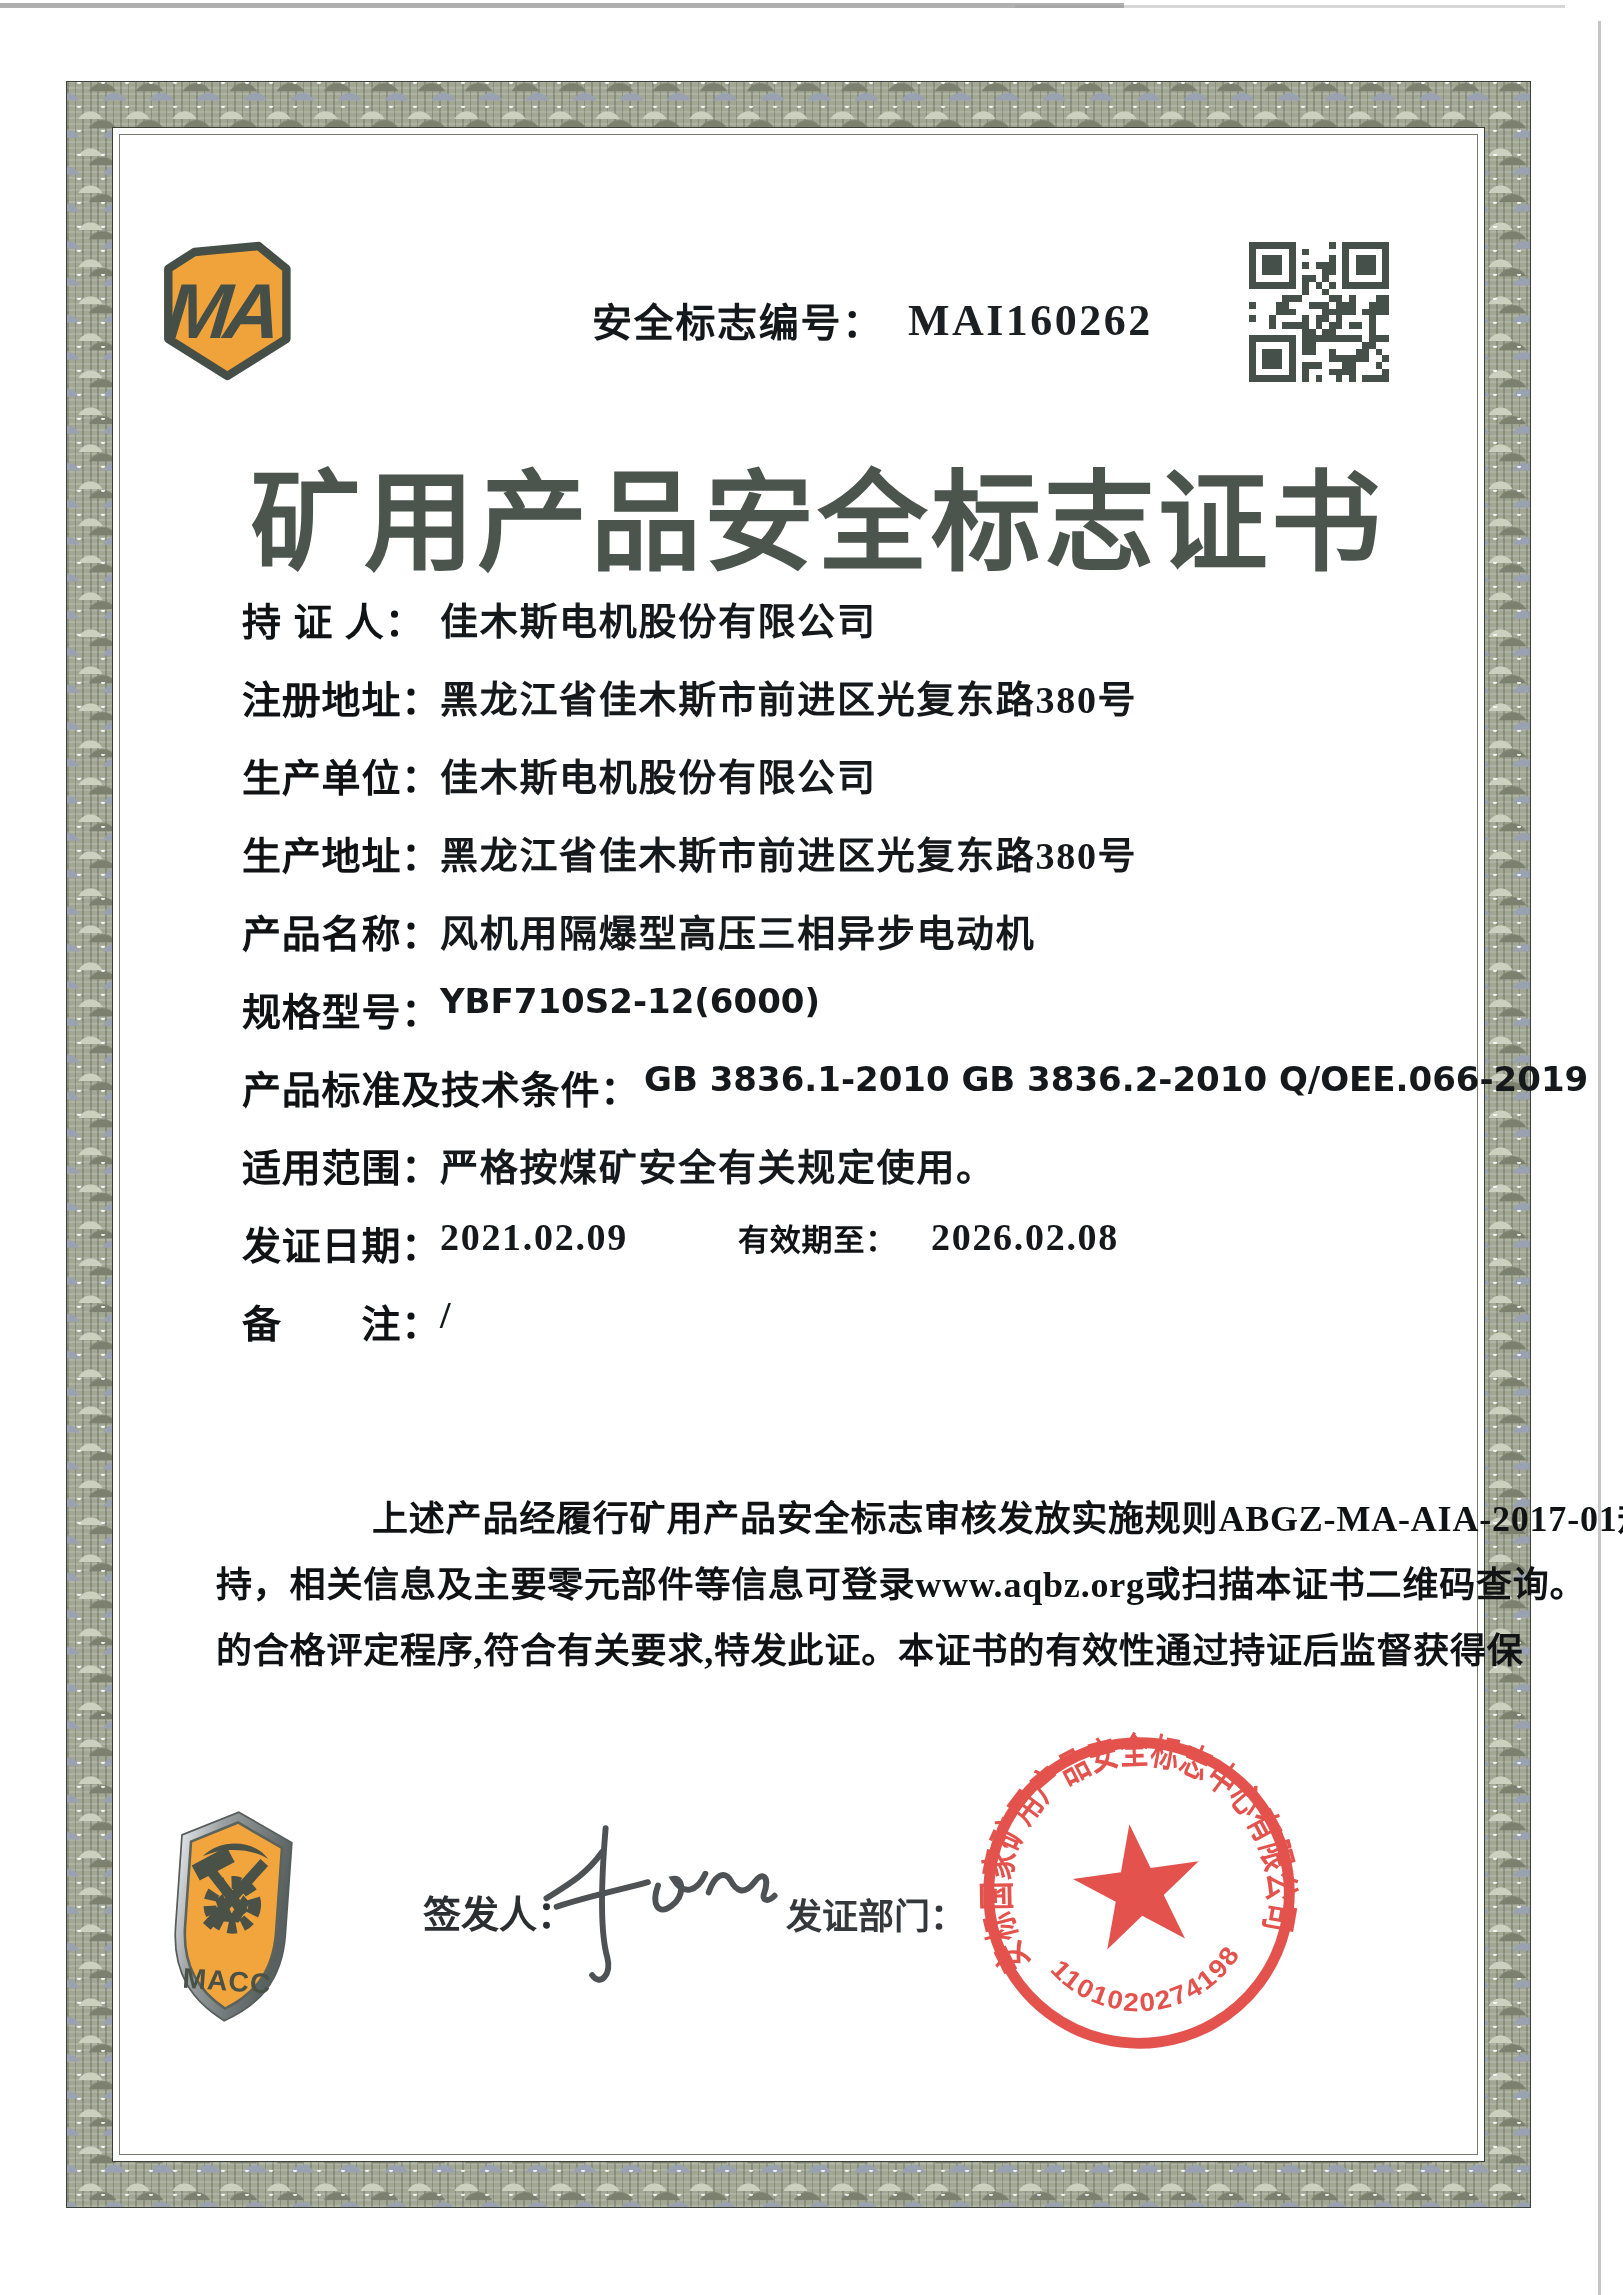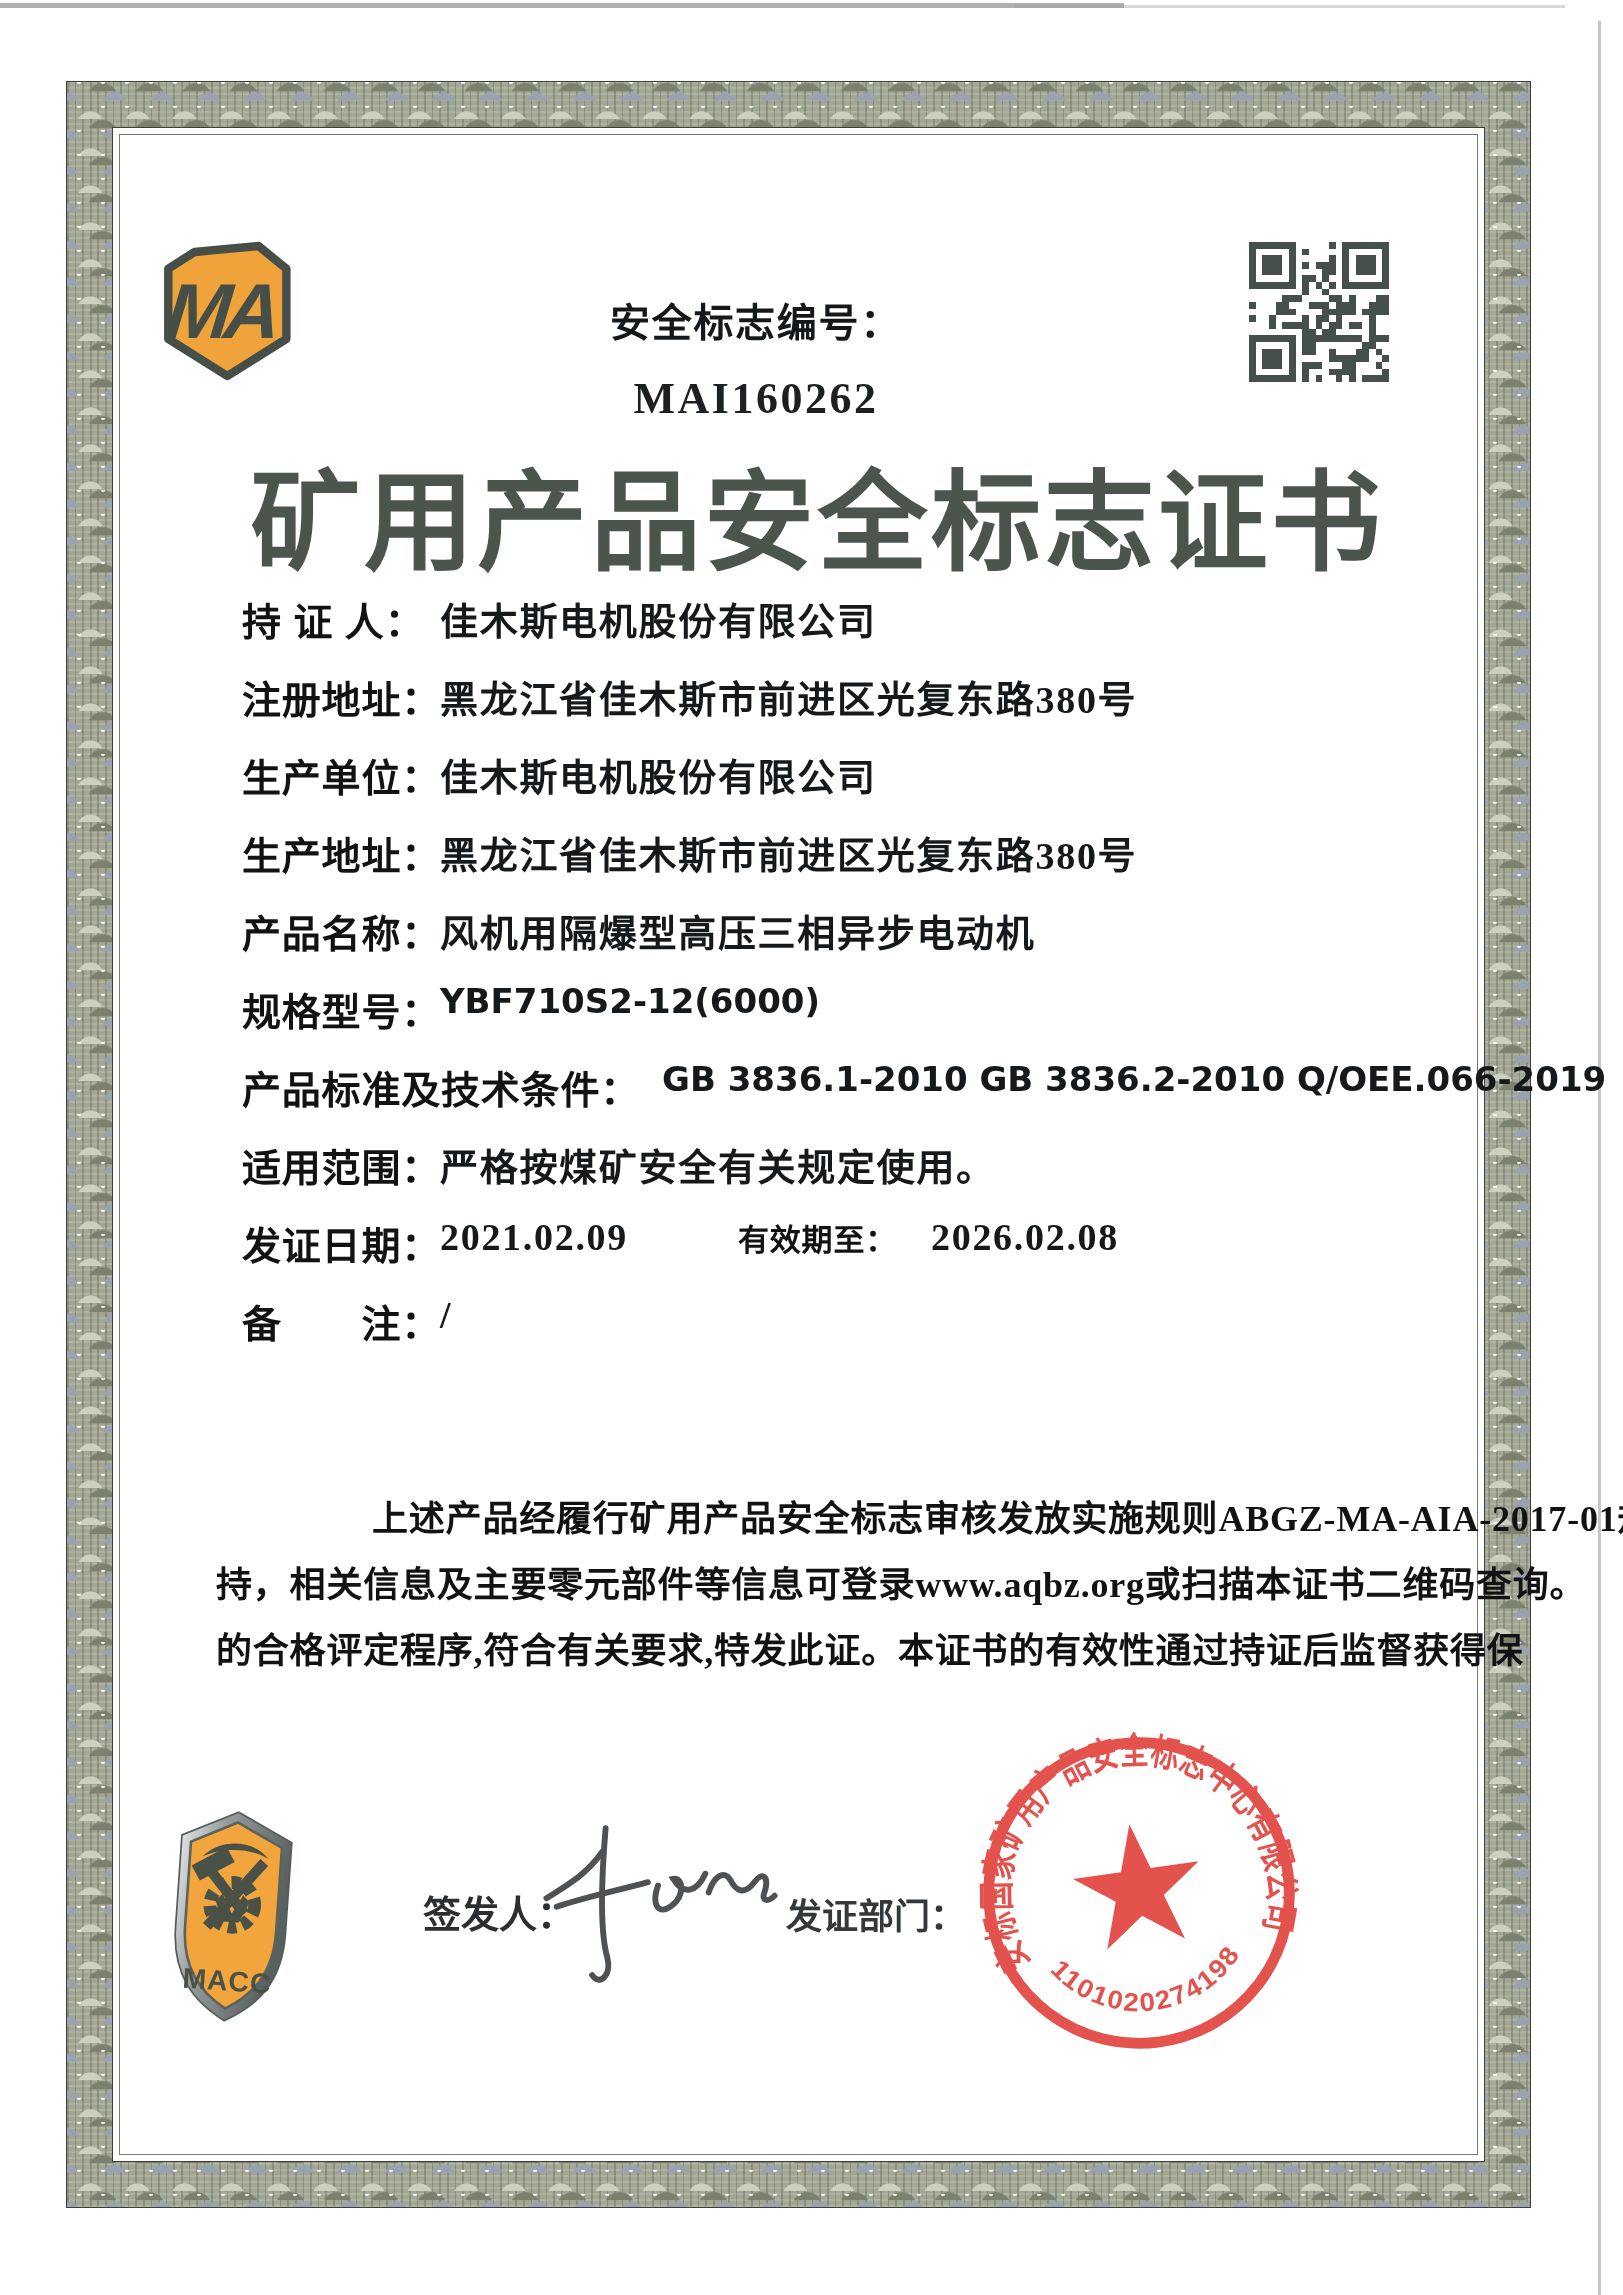--- a/index.html
+++ b/index.html
@@ -25,38 +25,38 @@
       radial-gradient(circle at 50% 120%, #7b816e 30%, transparent 32%),
       repeating-linear-gradient(90deg, rgba(0,0,0,.16) 0 1.7px, transparent 1.7px 7.6px),
       repeating-linear-gradient(0deg, rgba(255,255,255,.14) 0 1.7px, transparent 1.7px 6px);
     background-size:24px 24px,47px 37px,47px 37px,47px 37px,auto,auto;
     background-position:0 0,0 0,24px 18.6px,12px 9.3px,0 0,0 0;
   }
   .paper{position:absolute;left:45px;top:45px;right:45px;bottom:45px;background:#ffffff;border:1.7px solid #3c4138;box-sizing:border-box;}
   .hairline{position:absolute;left:52px;top:52px;right:52px;bottom:52px;border:1.7px solid rgba(84,90,76,.8);}
   
   .ma-badge{position:absolute;left:159px;top:240px;width:135px;height:142px;}
-  .certno{position:absolute;left:610px;top:291px;display:flex;align-items:center;gap:24px;white-space:nowrap;flex-direction:column;}
+  .certno{position:absolute;left:592px;top:291px;display:flex;align-items:center;gap:24px;white-space:nowrap;}
   .certno .lab{font-family:"Liberation Sans",sans-serif;font-weight:700;font-size:40px;color:#15181a;letter-spacing:1.7px;}
   .certno .val{font-family:"Liberation Serif",serif;font-weight:700;font-size:44px;color:#1c2022;letter-spacing:2.5px;}
   .qr{position:absolute;left:1249px;top:242px;width:140px;height:140px;color:#45504b;}
   
   .cert-title{
     position:absolute;left:0;top:433px;width:1635px;text-align:center;
     font-family:"Liberation Serif",serif;font-weight:700;
     font-size:110px;letter-spacing:3.4px;color:#4b554e;white-space:nowrap;
   }
   
   .fields{position:absolute;left:242px;top:591px;width:1201px;}
   .row{height:78px;display:flex;align-items:flex-start;white-space:nowrap;}
   .row .lab{
     font-family:"Liberation Sans",sans-serif;font-weight:700;font-size:39px;color:#101214;
     width:198px;flex:none;letter-spacing:0.8px;
   }
-  .row.wide .lab{width:auto;margin-right:22px;}
+  .row.wide .lab{width:auto;margin-right:4px;}
   .row .val{
     font-family:"Liberation Serif",serif;font-weight:600;font-size:38px;color:#16191b;letter-spacing:1.7px;
   }
   .row .val.tech{font-family:"DejaVu Sans",sans-serif;font-weight:700;font-size:34px;letter-spacing:0;}
   .row .val.date{width:298px;flex:none;}
   .row .lab2{font-family:"Liberation Sans",sans-serif;font-weight:700;font-size:31px;color:#101214;margin-right:34px;letter-spacing:0.8px;}
   
   .statement{position:absolute;left:216px;top:1486px;width:1194px;
     font-family:"Liberation Serif",serif;font-weight:600;font-size:36px;color:#101214;letter-spacing:0.8px;}
   .statement .line{height:66px;line-height:66px;white-space:nowrap;}

